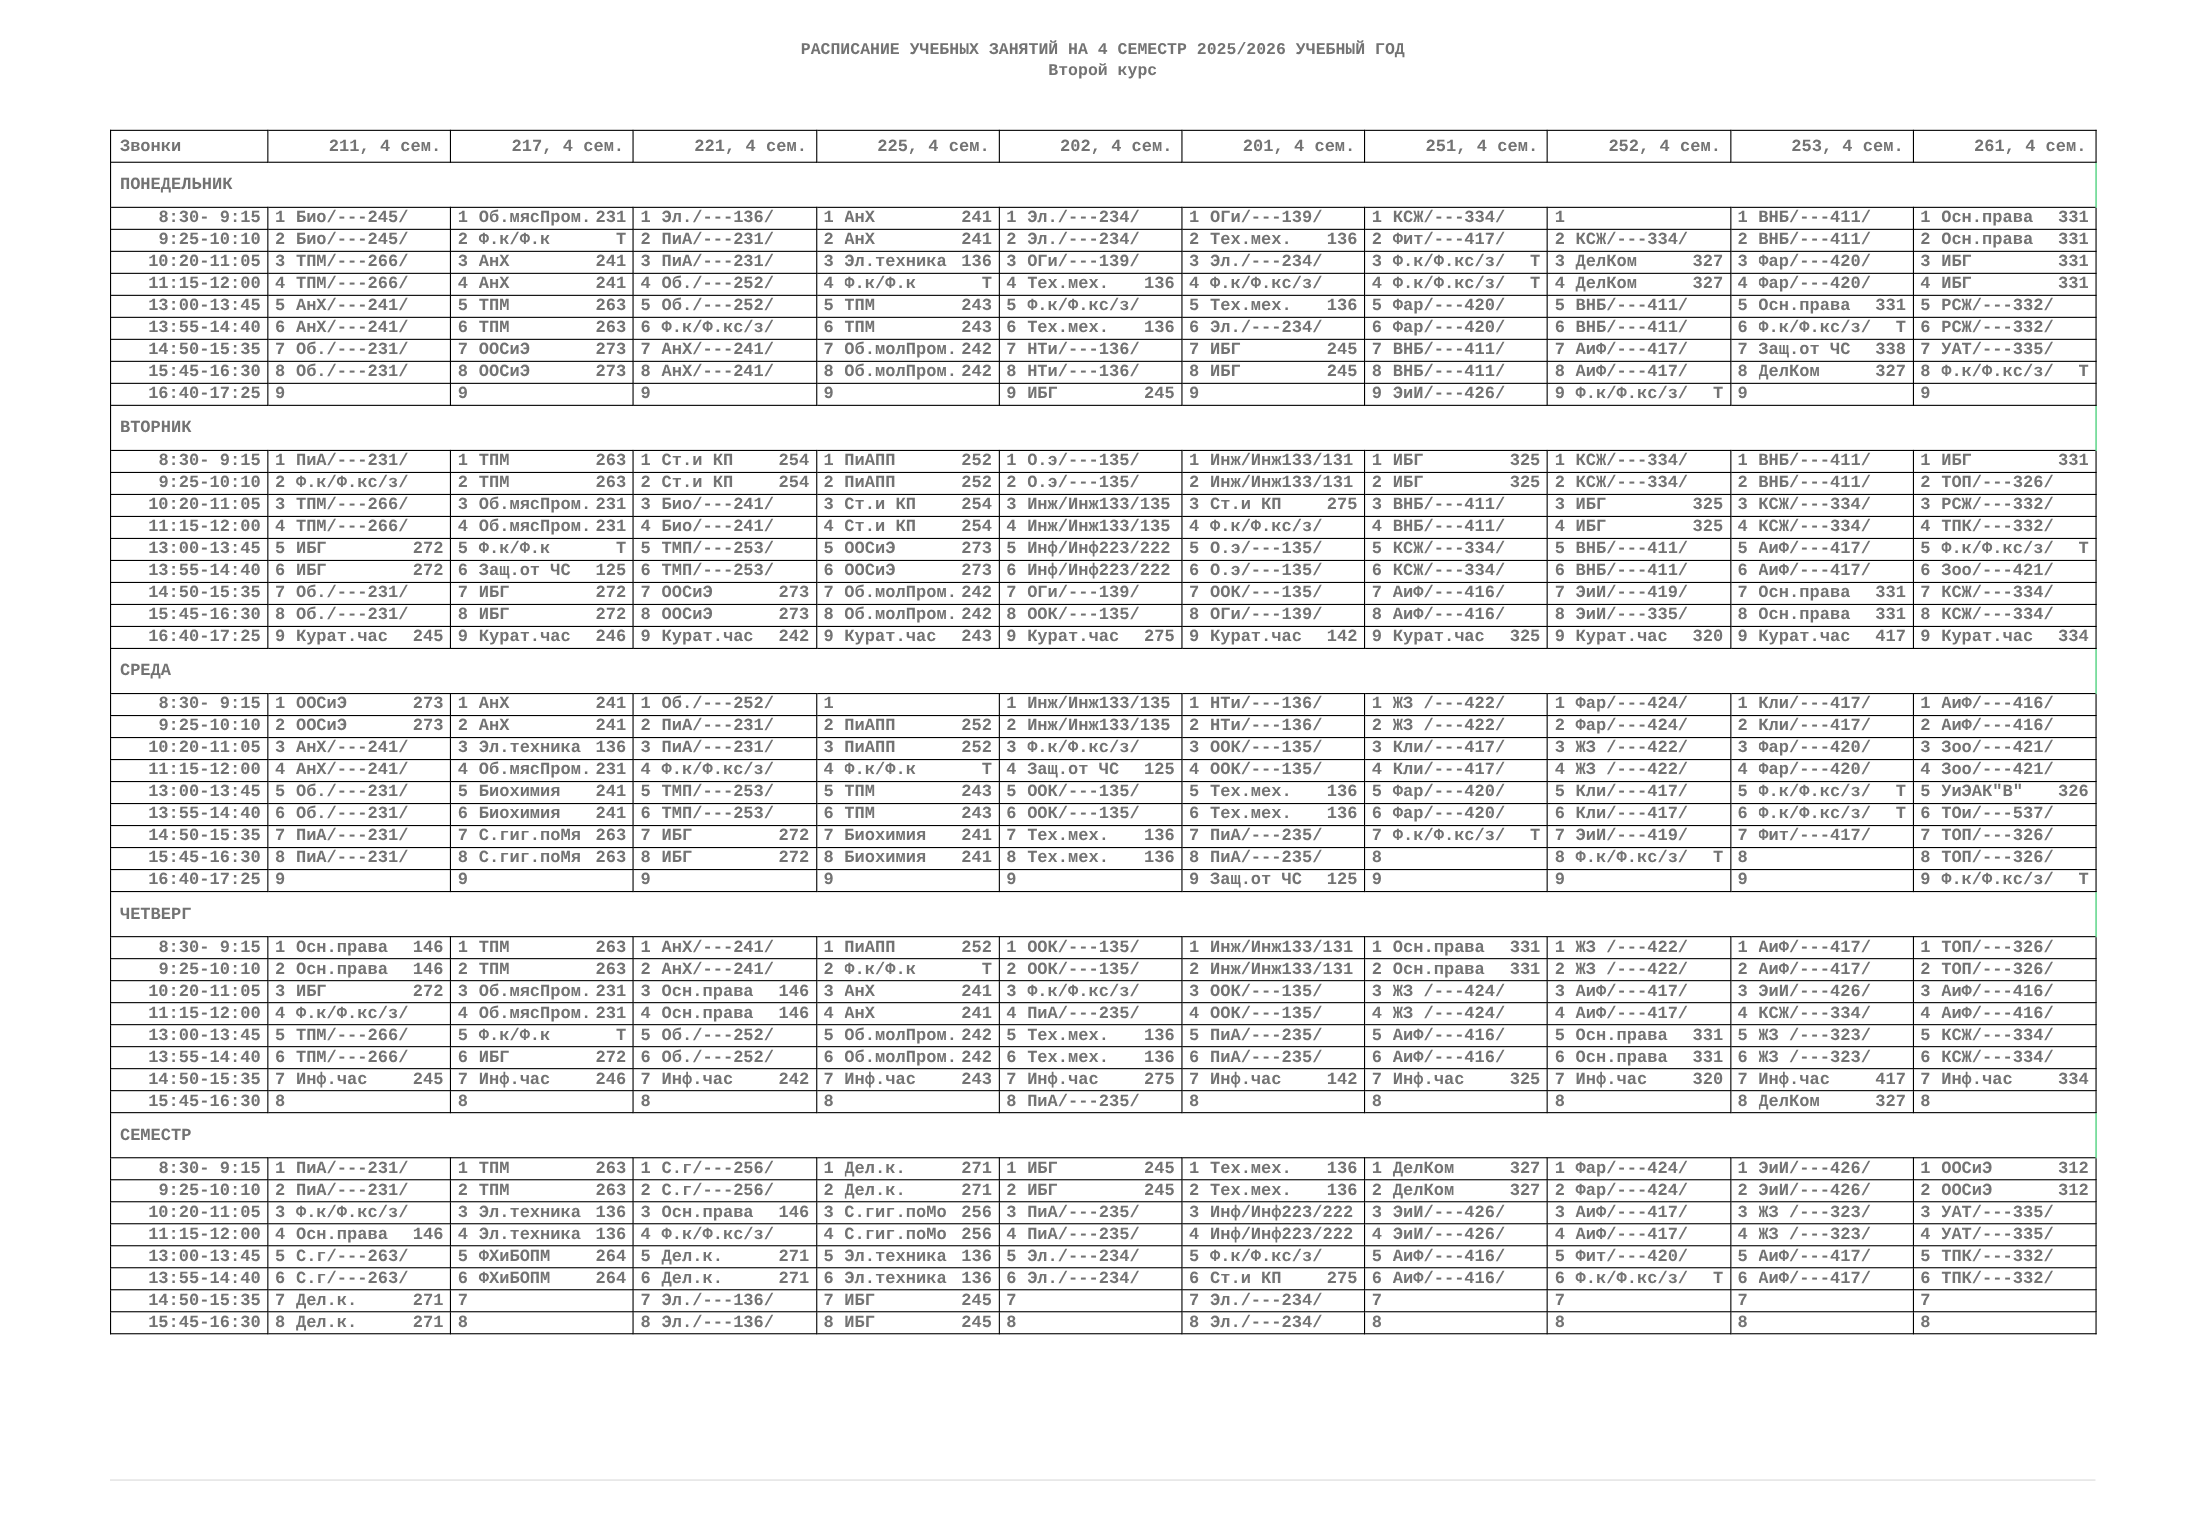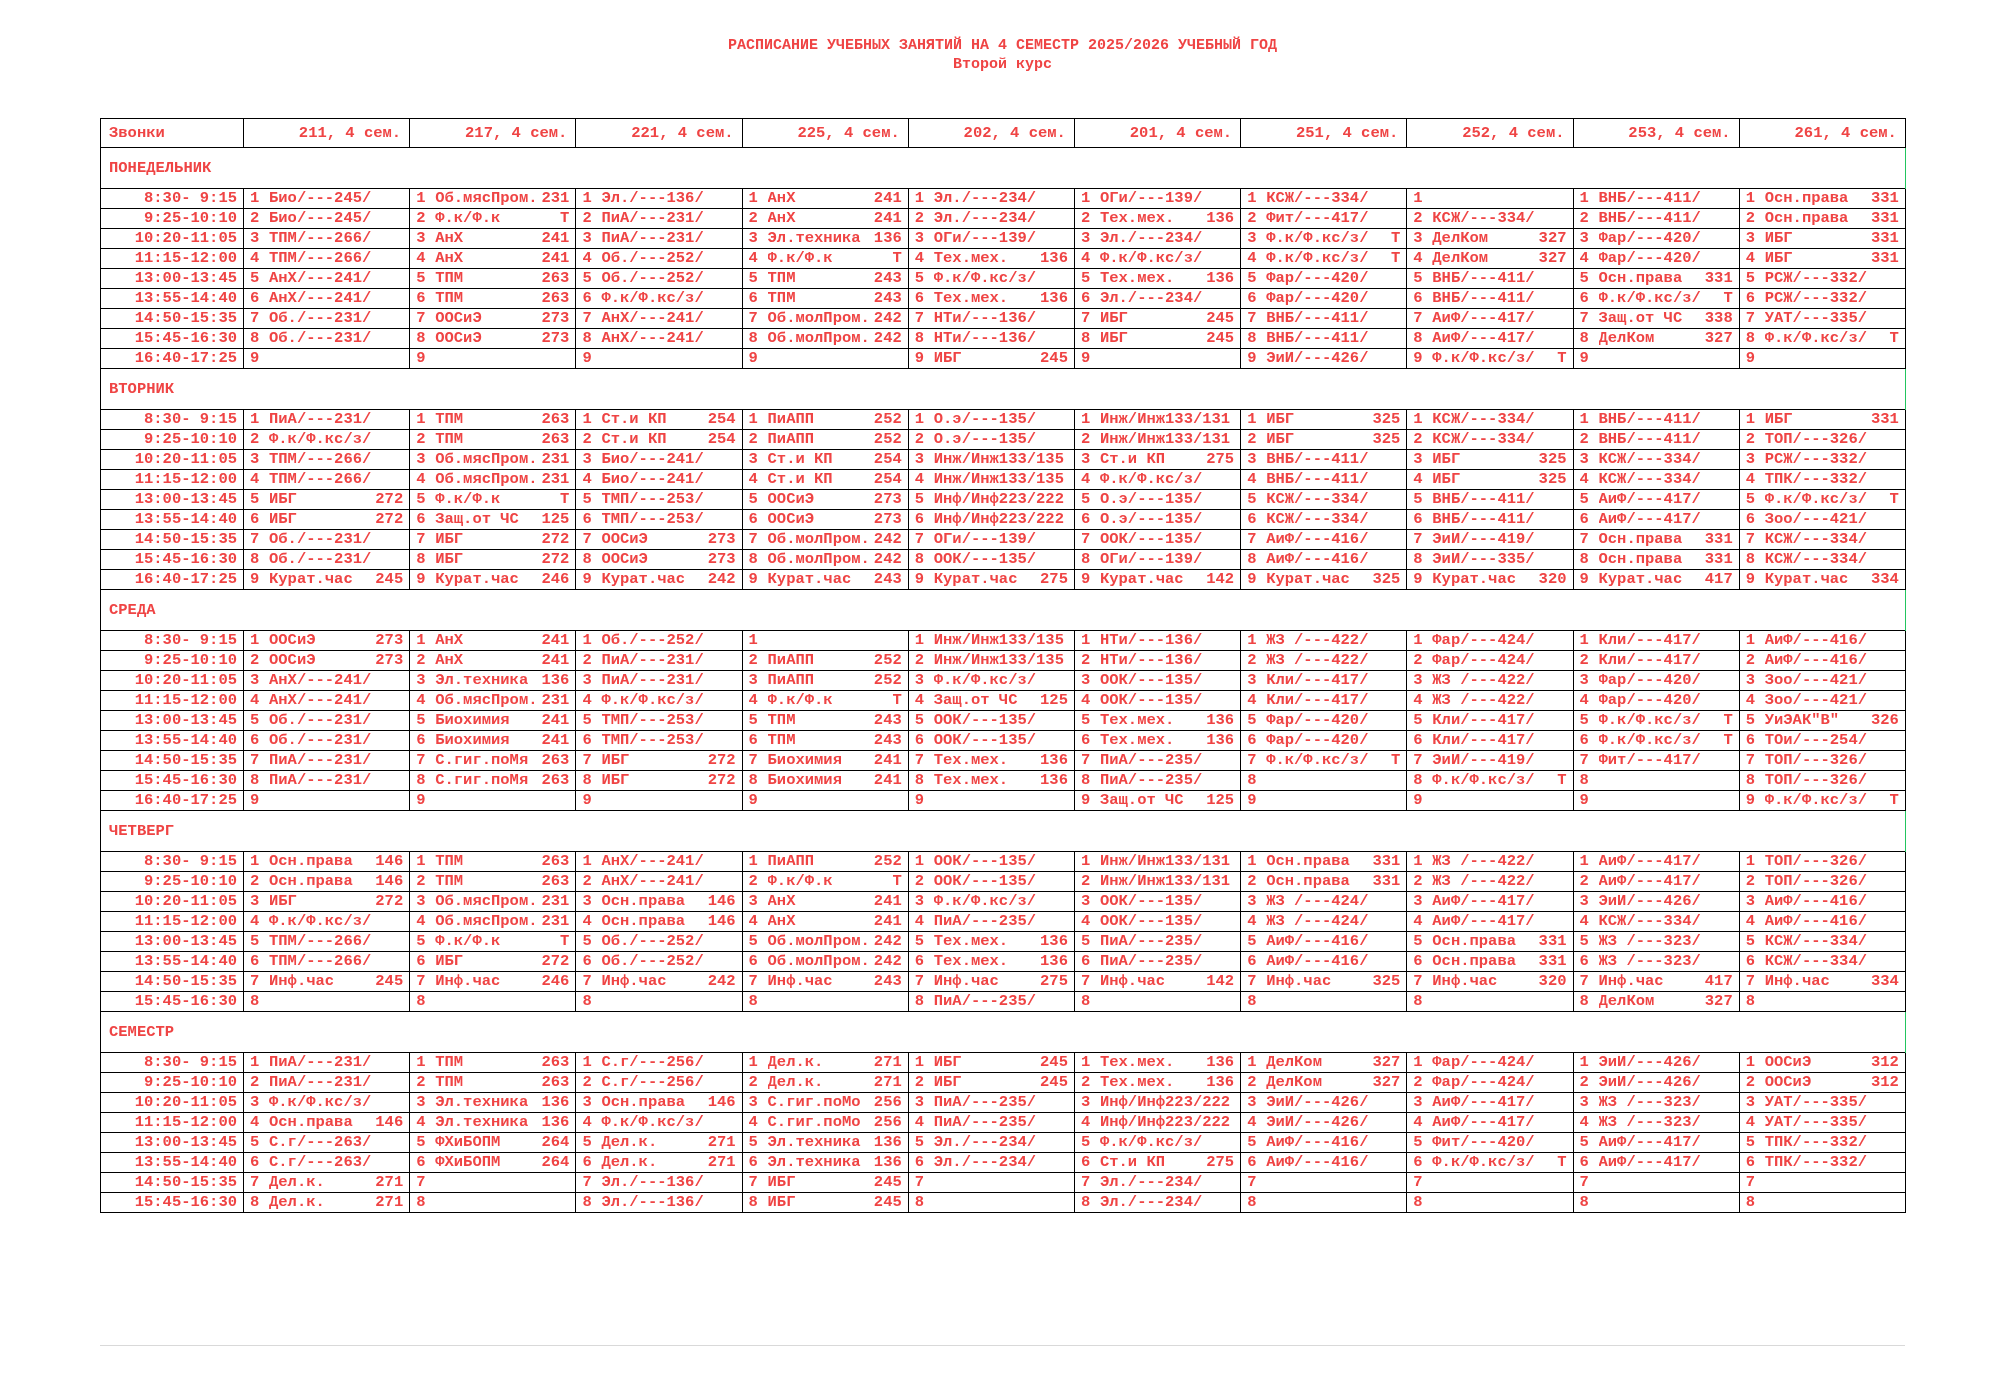--- a/index.html
+++ b/index.html
@@ -1,17 +1,17 @@
 <!DOCTYPE html>
 <html><head>
 <meta charset="utf-8">
 <style>
   html,body{margin:0;padding:0;background:#fff;}
   .page{position:relative;width:2000px;height:1381px;background:#ffffff;overflow:hidden;
-        font-family:"Liberation Mono","DejaVu Sans Mono",monospace;font-weight:bold;color:#ef4444;}
+        font-family:"Liberation Mono","DejaVu Sans Mono",monospace;font-weight:bold;color:#737373;}
   .titles{position:absolute;top:36px;left:100px;width:1805px;text-align:center;
           font-size:15px;line-height:19px;letter-spacing:0;}
   table.sched{position:absolute;left:100px;top:118px;width:1805px;table-layout:fixed;
               border-collapse:collapse;font-size:16px;}
   table.sched{border:1px solid #000;}
   table.sched th{border:1px solid #000;height:28px;font-weight:bold;font-size:15.5px;padding:0 8px;}
   th.bells{text-align:left;}
   th.grp{text-align:right;}
   tr.day-row td{height:40px;vertical-align:middle;padding:0 0 0 8px;font-size:15.5px;border-left:1px solid #000;border-right:1px solid #22c55e;}
   tr.slot-row td{border:1px solid #000;height:19px;padding:0 6px;line-height:19px;font-size:15.5px;white-space:pre;overflow:hidden;}
@@ -373,21 +373,21 @@
           <td class="time">13:55-14:40</td>
           <td class="lesson"><div class="cw"><span class="n">6</span><span class="l">Об./---231/</span><span class="r"></span></div></td>
           <td class="lesson"><div class="cw"><span class="n">6</span><span class="l">Биохимия</span><span class="r">241</span></div></td>
           <td class="lesson"><div class="cw"><span class="n">6</span><span class="l">ТМП/---253/</span><span class="r"></span></div></td>
           <td class="lesson"><div class="cw"><span class="n">6</span><span class="l">ТПМ</span><span class="r">243</span></div></td>
           <td class="lesson"><div class="cw"><span class="n">6</span><span class="l">ООК/---135/</span><span class="r"></span></div></td>
           <td class="lesson"><div class="cw"><span class="n">6</span><span class="l">Тех.мех.</span><span class="r">136</span></div></td>
           <td class="lesson"><div class="cw"><span class="n">6</span><span class="l">Фар/---420/</span><span class="r"></span></div></td>
           <td class="lesson"><div class="cw"><span class="n">6</span><span class="l">Кли/---417/</span><span class="r"></span></div></td>
           <td class="lesson"><div class="cw"><span class="n">6</span><span class="l">Ф.к/Ф.кс/з/</span><span class="r">Т</span></div></td>
-          <td class="lesson"><div class="cw"><span class="n">6</span><span class="l">ТОи/---254/</span><span class="r"></span></div></td>
+          <td class="lesson"><div class="cw"><span class="n">6</span><span class="l">ТОи/---537/</span><span class="r"></span></div></td>
         </tr>
         <tr class="slot-row">
           <td class="time">14:50-15:35</td>
           <td class="lesson"><div class="cw"><span class="n">7</span><span class="l">ПиА/---231/</span><span class="r"></span></div></td>
           <td class="lesson"><div class="cw"><span class="n">7</span><span class="l">С.гиг.поМя</span><span class="r">263</span></div></td>
           <td class="lesson"><div class="cw"><span class="n">7</span><span class="l">ИБГ</span><span class="r">272</span></div></td>
           <td class="lesson"><div class="cw"><span class="n">7</span><span class="l">Биохимия</span><span class="r">241</span></div></td>
           <td class="lesson"><div class="cw"><span class="n">7</span><span class="l">Тех.мех.</span><span class="r">136</span></div></td>
           <td class="lesson"><div class="cw"><span class="n">7</span><span class="l">ПиА/---235/</span><span class="r"></span></div></td>
           <td class="lesson"><div class="cw"><span class="n">7</span><span class="l">Ф.к/Ф.кс/з/</span><span class="r">Т</span></div></td>

